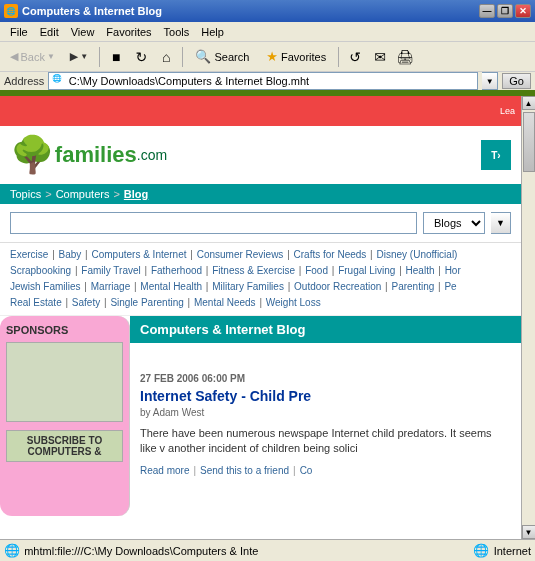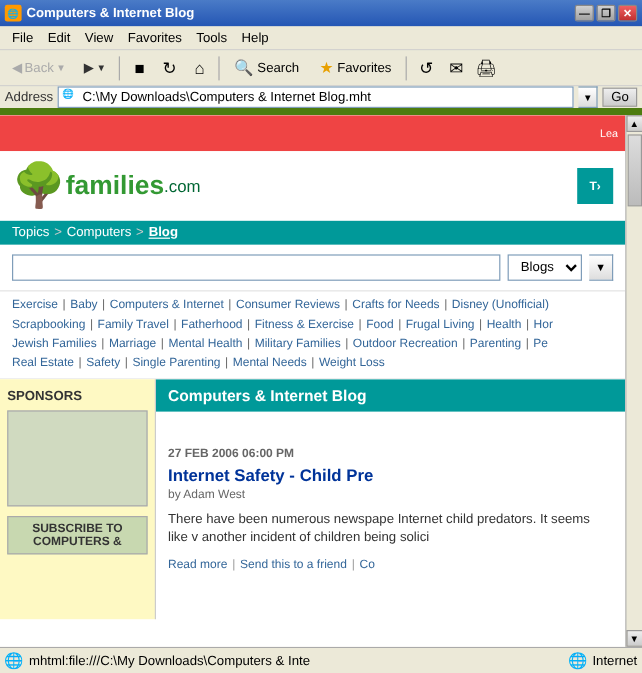--- a/index.html
+++ b/index.html
@@ -216,24 +216,25 @@
     .site-links-sep { color: #666; margin: 0 1px; }
 
     
     .site-main {
       display: flex;
       background: white;
       min-height: 200px;
     }
     .site-sidebar {
       width: 130px;
-      background: #fef9c3;
+      background: #f9a8d4;
       border-right: 1px solid #ccc;
       padding: 8px 6px;
       flex-shrink: 0;
+      border-radius: 12px;
     }
     .sidebar-title {
       font-size: 11px;
       font-weight: bold;
       color: #333;
       margin-bottom: 6px;
     }
     .sidebar-box {
       background: #d0dac0;
       border: 1px solid #aaa;

